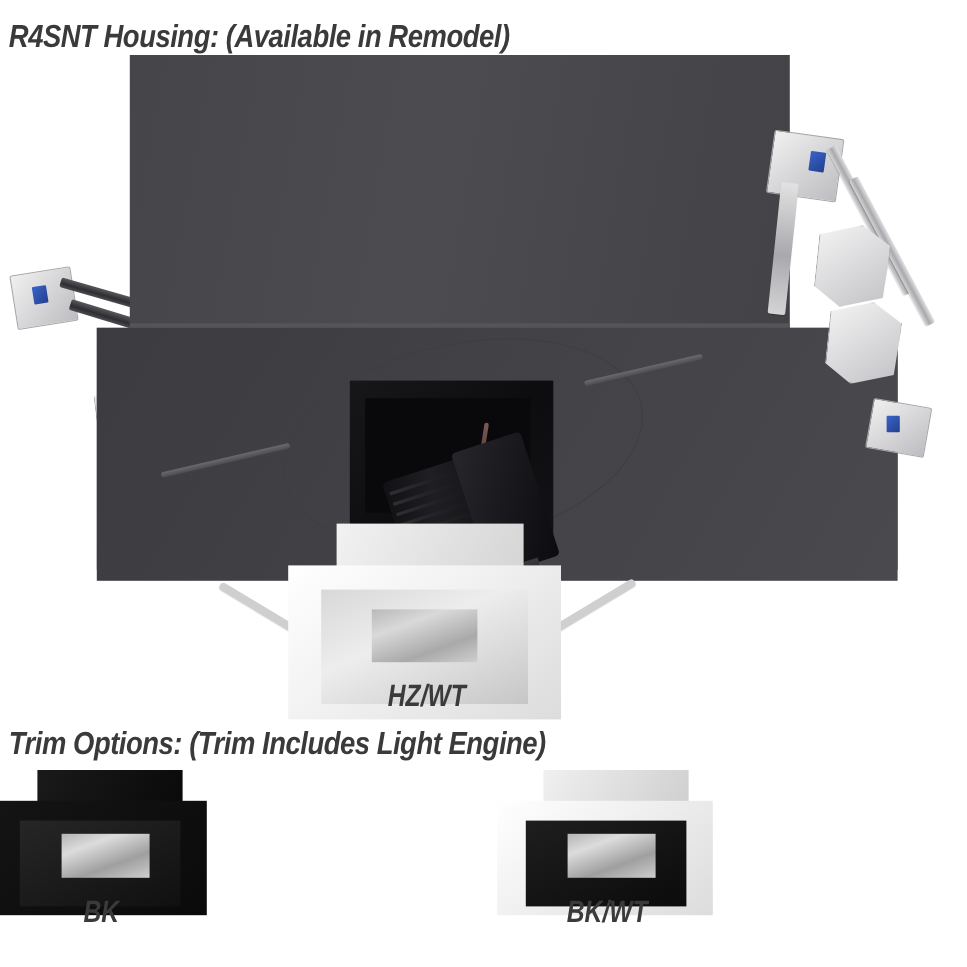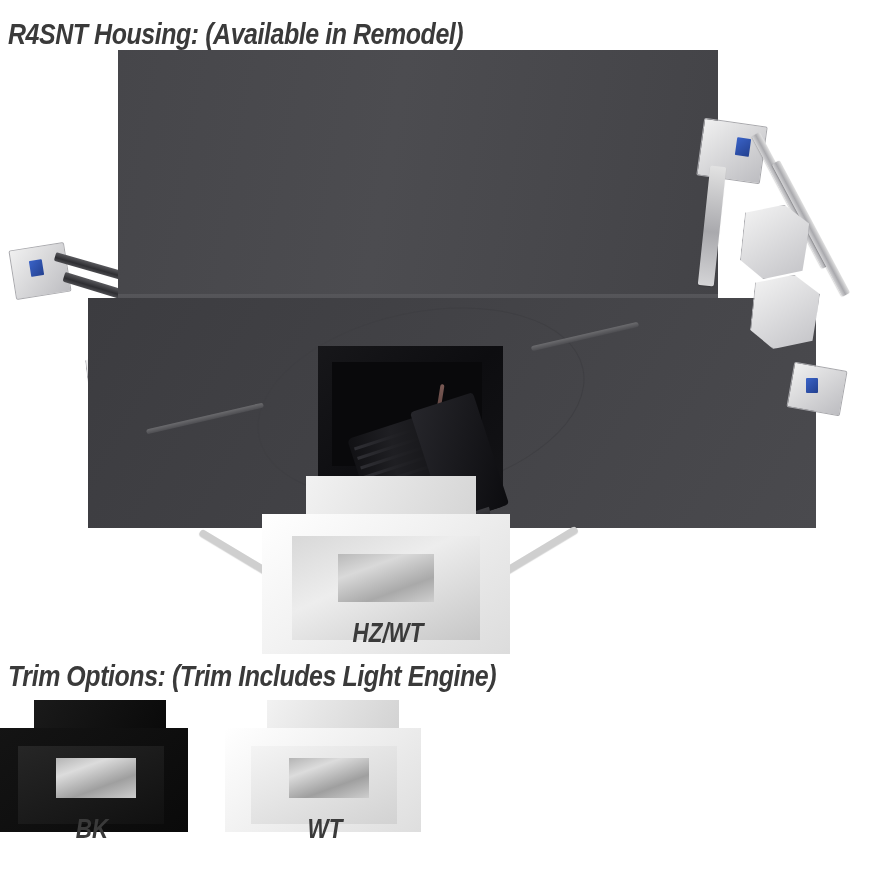--- a/index.html
+++ b/index.html
@@ -265,23 +265,23 @@
 <div id="trim-row">
 
   <div class="swatch" style="left:-8px;">
     <div class="sw-backbox" style="background: linear-gradient(120deg, rgb(26, 26, 26), rgb(8, 8, 8));"></div>
     <div class="sw-flange" style="background: linear-gradient(140deg, rgb(20, 20, 20), rgb(10, 10, 10));"></div>
     <div class="sw-cone" style="background: linear-gradient(155deg, rgb(38, 38, 38), rgb(16, 16, 16));"></div>
     <div class="sw-ap"></div>
     <div class="caption cap">BK</div>
   </div>
 
-  <div class="swatch" style="left:225px;">
-    <div class="sw-backbox" style="background: linear-gradient(120deg, rgb(242, 242, 242), rgb(207, 207, 207));"></div>
-    <div class="sw-flange" style="background: linear-gradient(140deg, rgb(255, 255, 255), rgb(222, 222, 222));"></div>
-    <div class="sw-cone" style="background: linear-gradient(155deg, rgb(244, 244, 244), rgb(210, 210, 210));"></div>
+
+  <div class="swatch" style="left:452px;">
+    <div class="sw-backbox" style="background: linear-gradient(120deg, rgb(240, 240, 240), rgb(204, 204, 204));"></div>
+    <div class="sw-flange" style="background: linear-gradient(140deg, rgb(255, 255, 255), rgb(220, 220, 220));"></div>
+    <div class="sw-cone" style="background: linear-gradient(155deg, rgb(30, 30, 30), rgb(11, 11, 11));"></div>
     <div class="sw-ap"></div>
-    <div class="caption cap">WT</div>
-  </div>
-
+    <div class="caption cap">BK/WT</div>
+  </div>
 
 
 </div>
 
 </body></html>

